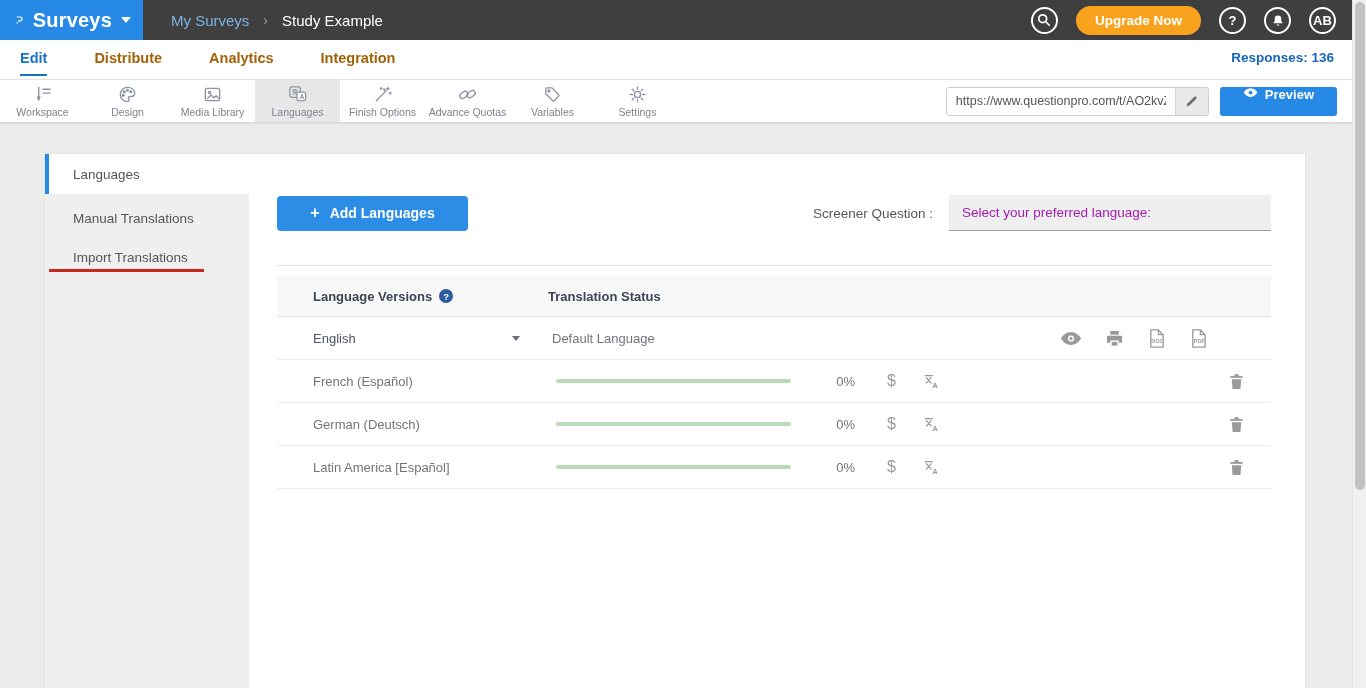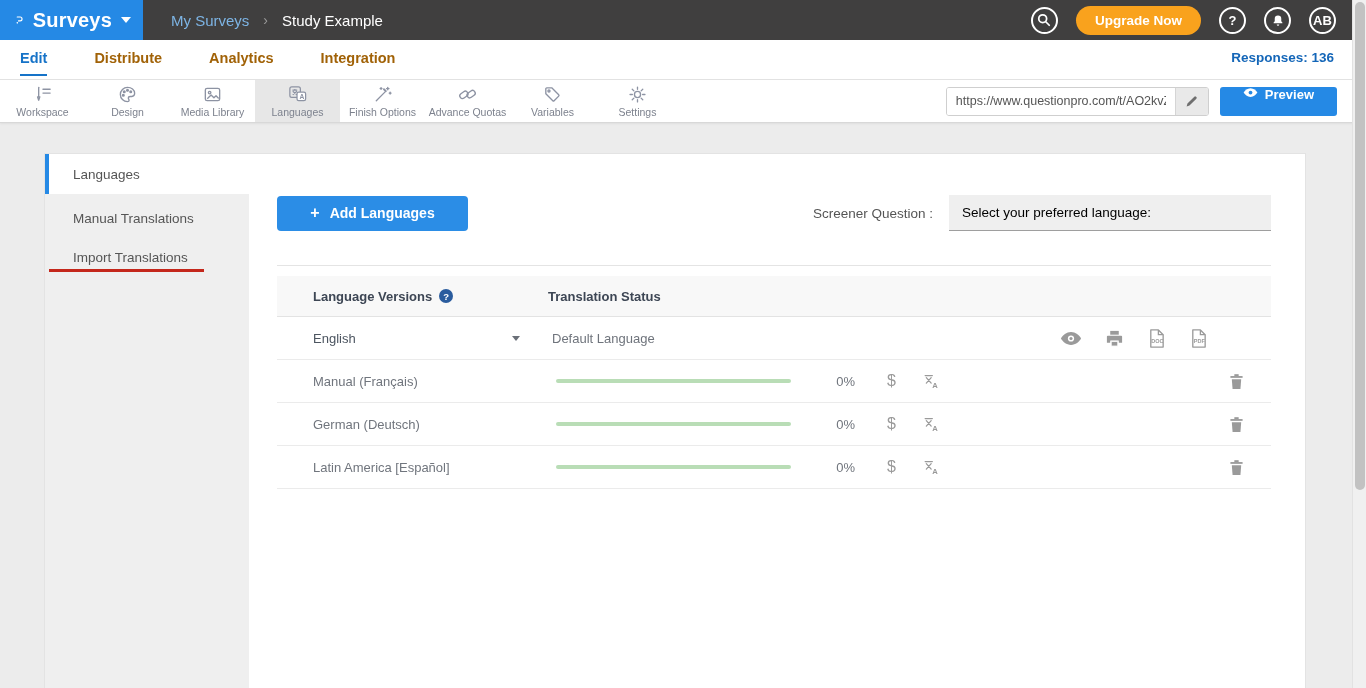--- a/index.html
+++ b/index.html
@@ -46,21 +46,21 @@
   .side-rest { flex:1; background:#efefef; padding-top:5px; }
   .side-item { height:39px; display:flex; align-items:center; padding-left:28px; font-size:13.5px; color:#555; cursor:pointer; position:relative; }
   .red-underline { position:absolute; left:4px; top:31px; width:155px; height:3px; background:#c4271b; }
 
   .main { flex:1; padding:41px 34px 0 28px; }
   .controls-row { display:flex; align-items:center; }
   .add-btn { width:191px; height:35px; background:#2b8de6; color:#fff; border:none; border-radius:4px; font-size:14px; font-weight:bold; display:flex; align-items:center; justify-content:center; gap:10px; cursor:pointer; }
   .add-plus { font-size:16px; font-weight:bold; }
   .screener { margin-left:auto; display:flex; align-items:center; gap:16px; }
   .screener-label { font-size:13.5px; color:#555; }
-  .screener-select { width:322px; height:36px; background:#efefef; border:none; border-bottom:1px solid #9e9e9e; display:flex; align-items:center; padding:0 13px; font-size:13.5px; color:#000000; cursor:pointer; }
+  .screener-select { width:322px; height:36px; background:#efefef; border:none; border-bottom:1px solid #9e9e9e; display:flex; align-items:center; padding:0 13px; font-size:13.5px; color:#a21caf; cursor:pointer; }
   .section-divider { height:1px; background:#e4e4e4; margin-top:34px; }
 
   .tbl-header { height:41px; background:#f8f8f8; border-bottom:1px solid #e3e3e3; display:flex; align-items:center; margin-top:10px; }
   .col-lang { width:271px; padding-left:36px; font-weight:bold; color:#3d4654; font-size:13px; display:flex; align-items:center; gap:7px; }
   .q-icon { width:14px; height:14px; border-radius:50%; background:#2a5c9e; color:#fff; font-size:9.5px; font-weight:bold; display:inline-flex; align-items:center; justify-content:center; cursor:pointer; }
   .col-status { font-weight:bold; color:#3d4654; font-size:13px; }
   .row { height:43px; border-bottom:1px solid #ebebeb; display:flex; align-items:center; }
   .cell-name { width:235px; padding-left:36px; color:#70757d; font-size:13px; }
   .cell-name.default { color:#4c5560; }
   .dd-caret { width:0; height:0; border-left:4.5px solid transparent; border-right:4.5px solid transparent; border-top:5px solid #6b7078; margin-right:32px; cursor:pointer; }
@@ -290,21 +290,21 @@
             <svg width="19" height="21" viewBox="0 0 20 22" fill="none" stroke="#9a9a9a" stroke-width="1.4">
               <path d="M4 2h8l5 5v13H4z" stroke-linejoin="round"></path>
                 <path d="M12 2v5h5"></path>
               <text x="5" y="15.5" font-size="5.8" font-weight="bold" fill="#9a9a9a" stroke="none" font-family="Liberation Sans, sans-serif">PDF</text>
             </svg>
           </span>
         </div>
       </div>
 
       <div class="row">
-        <div class="cell-name">Manual (Français)</div>
+        <div class="cell-name">French (Español)</div>
         <div style="width:44px"></div>
         <div class="progress-track"></div>
         <div class="pct">0%</div>
         <div class="lang-actions">
           <span class="icon-btn dollar">$</span>
           <span class="icon-btn">
             <svg width="18" height="18" viewBox="0 0 20 20" stroke="#9a9a9a" stroke-width="1.4" stroke-linecap="round">
               <path d="M3.5 4h8M4.8 6.3l5.4 6M10.2 6.3l-5.4 6"></path>
               <text x="11.5" y="17.5" font-size="8.5" fill="#9a9a9a" stroke="none" font-weight="bold" font-family="Liberation Sans, sans-serif">A</text>
             </svg>

